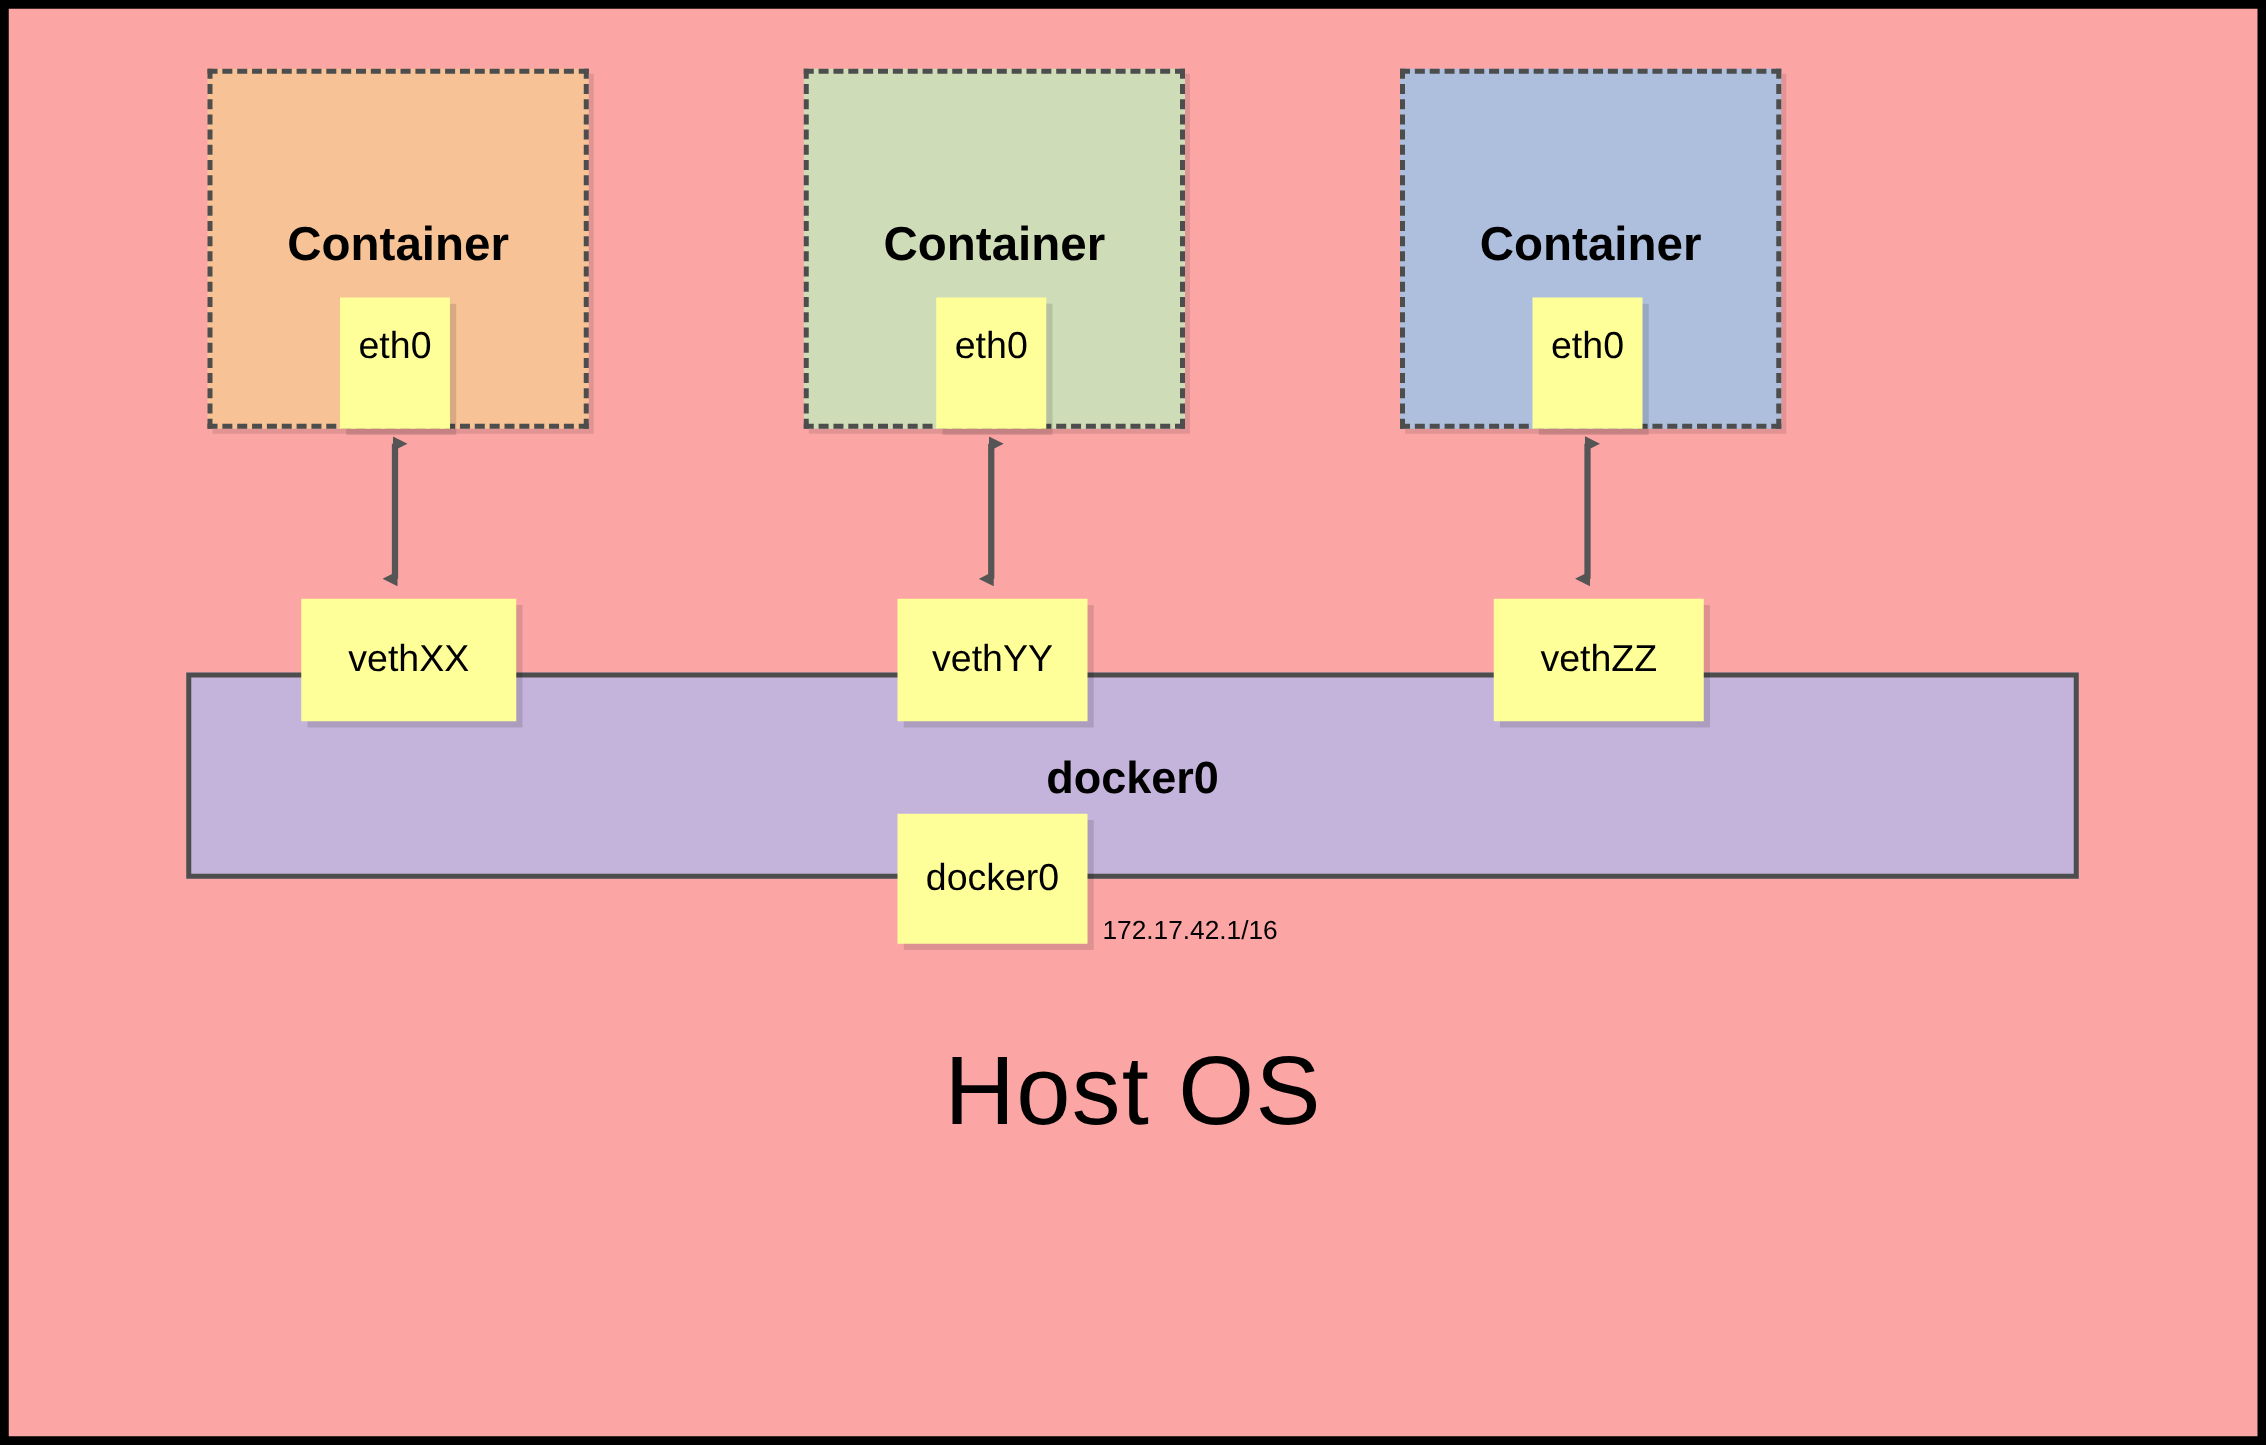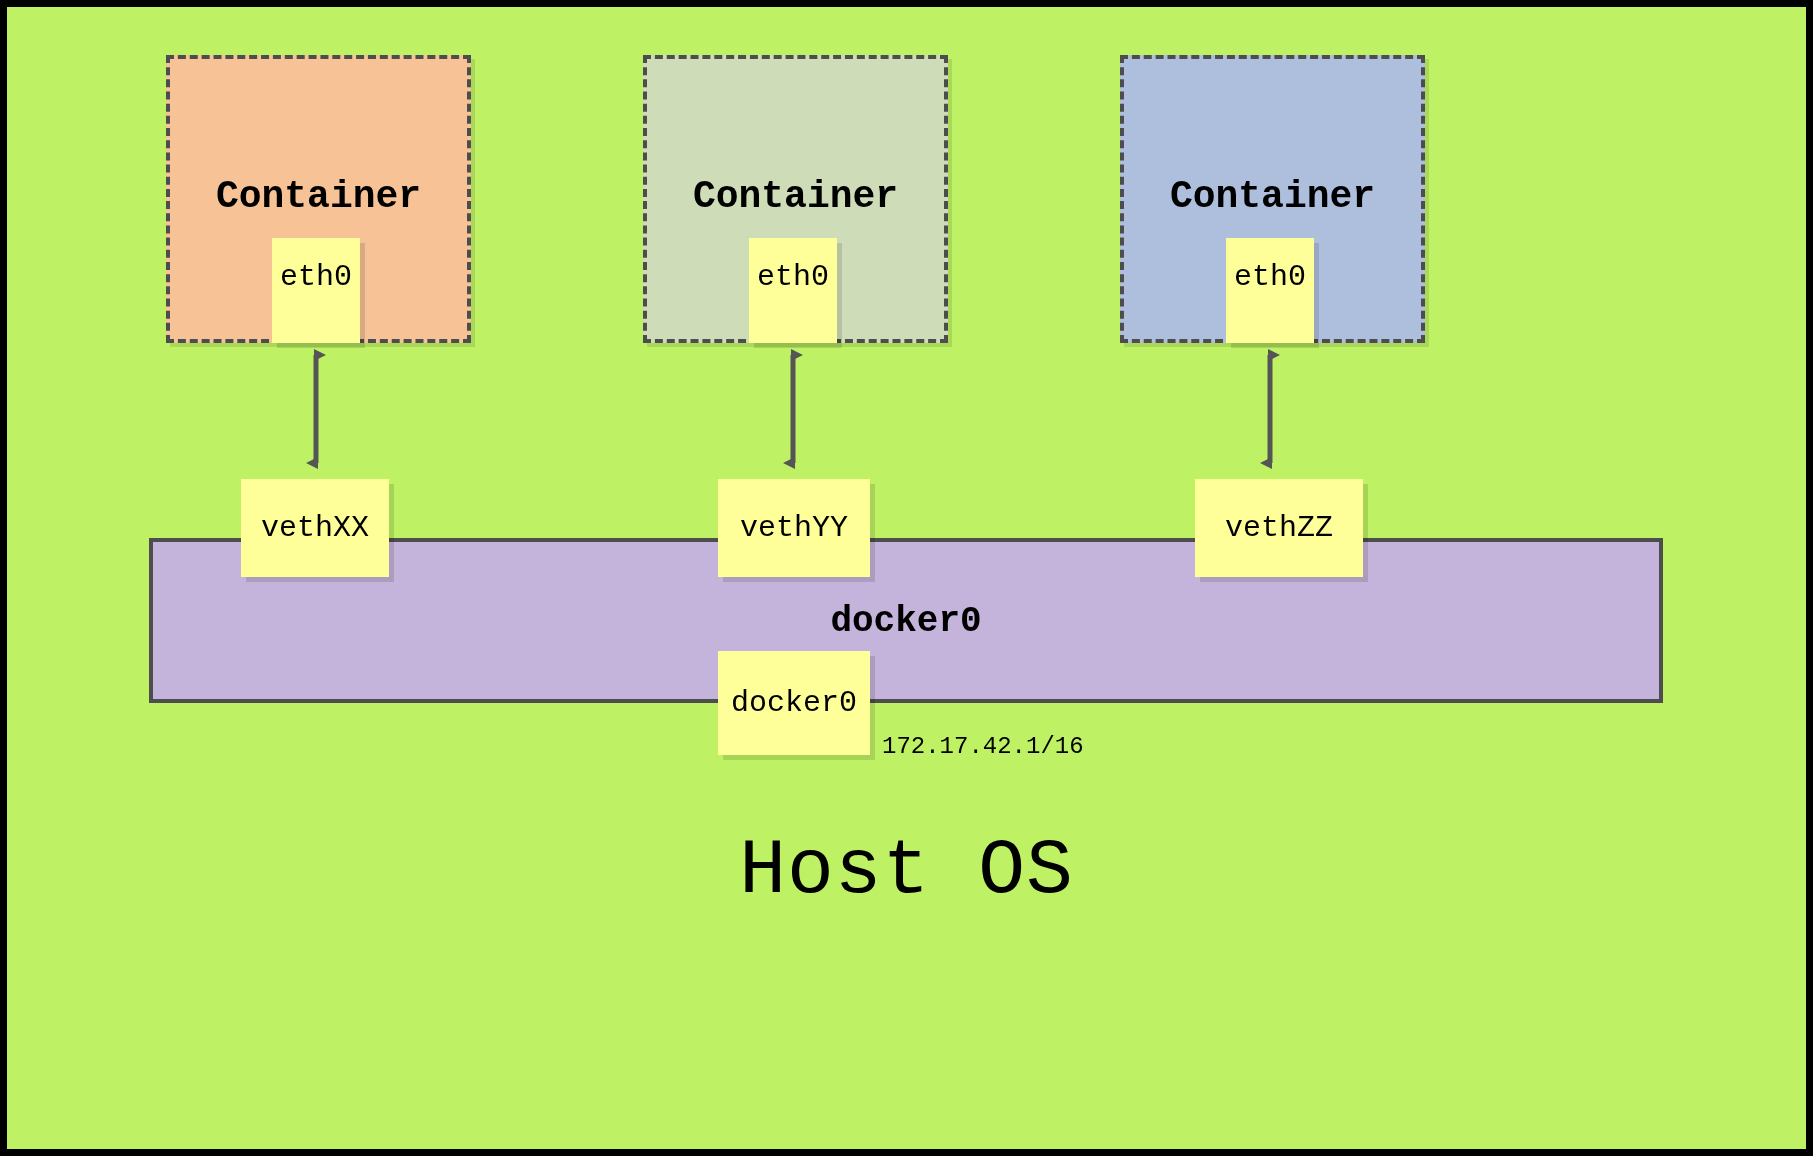--- a/index.html
+++ b/index.html
@@ -4,24 +4,24 @@
 <style>
   html, body {
     margin: 0;
     padding: 0;
     background: #ffffff;
   }
   .canvas {
     position: relative;
     width: 1813px;
     height: 1156px;
-    background: #bef264;
+    background: #fca5a5;
     border: 7px solid #000000;
     box-sizing: border-box;
-    font-family: Liberation Mono, monospace;
+    font-family: Liberation Sans, sans-serif;
     overflow: hidden;
   }
 
   
   .container-box {
     position: absolute;
     border: 4px dashed #4d4d4d;
     box-sizing: border-box;
     box-shadow: 4px 4px 0 rgba(0,0,0,0.10);
   }
@@ -73,21 +73,21 @@
 
   
   .arrow-svg {
     position: absolute;
     overflow: visible;
   }
 
   
   .ip-label {
     position: absolute;
-    font-size: 24px;
+    font-size: 21px;
     color: #000000;
     white-space: nowrap;
   }
   .host-os {
     position: absolute;
     left: 0;
     right: 0;
     text-align: center;
     font-size: 78px;
     font-weight: 300;
@@ -131,21 +131,21 @@
     <line x1="18" y1="12" x2="18" y2="120" stroke="#555555" stroke-width="5" marker-start="url(#ah-up)" marker-end="url(#ah-down)"></line>
   </svg>
 
   <svg class="arrow-svg" style="left:1245px; top:336px;" width="36" height="132" viewBox="0 0 36 132">
     <line x1="18" y1="12" x2="18" y2="120" stroke="#555555" stroke-width="5" marker-start="url(#ah-up)" marker-end="url(#ah-down)"></line>
   </svg>
 
   <div class="bridge" style="left:142px; top:531px; width:1514px; height:165px;"></div>
   <div class="bridge-title" style="left:142px; width:1514px; top:594px;">docker0</div>
 
-  <div class="iface" style="left:234px; top:472px; width:148px; height:98px;">vethXX</div>
+  <div class="iface" style="left:234px; top:472px; width:172px; height:98px;">vethXX</div>
 
   <div class="iface" style="left:711px; top:472px; width:152px; height:98px;">vethYY</div>
 
   <div class="iface" style="left:1188px; top:472px; width:168px; height:98px;">vethZZ</div>
 
   <div class="iface" style="left:711px; top:644px; width:152px; height:104px;">docker0</div>
 
   <div class="ip-label" style="left:875px; top:726px;">172.17.42.1/16</div>
 
   <div class="host-os" style="left:0; right:0; top:820px;">Host OS</div>

